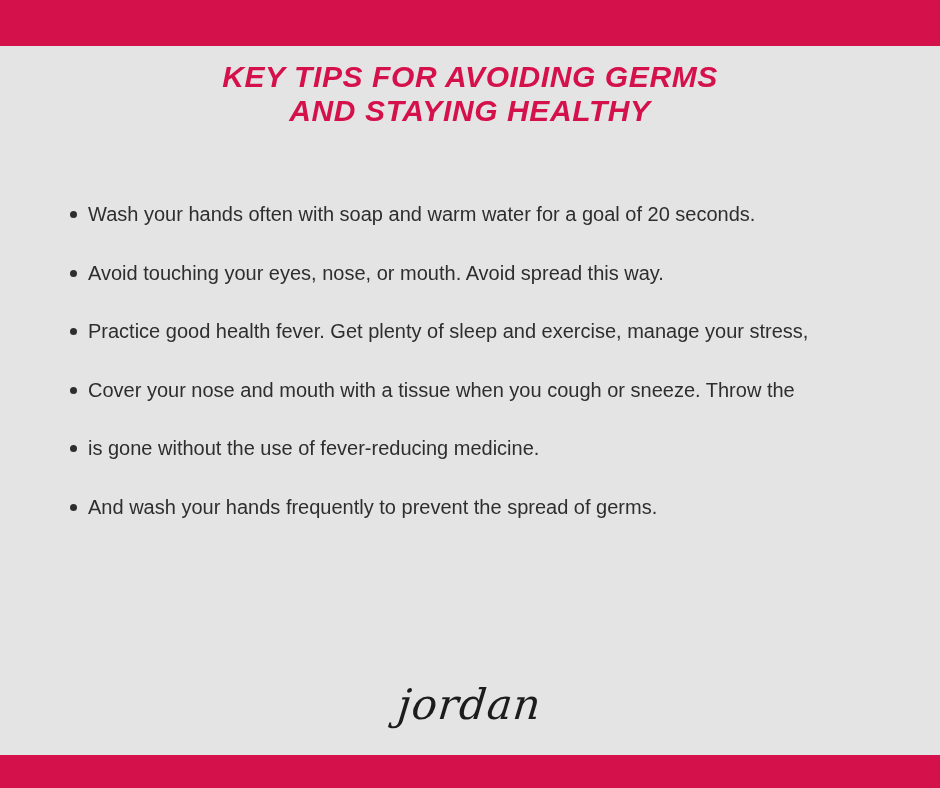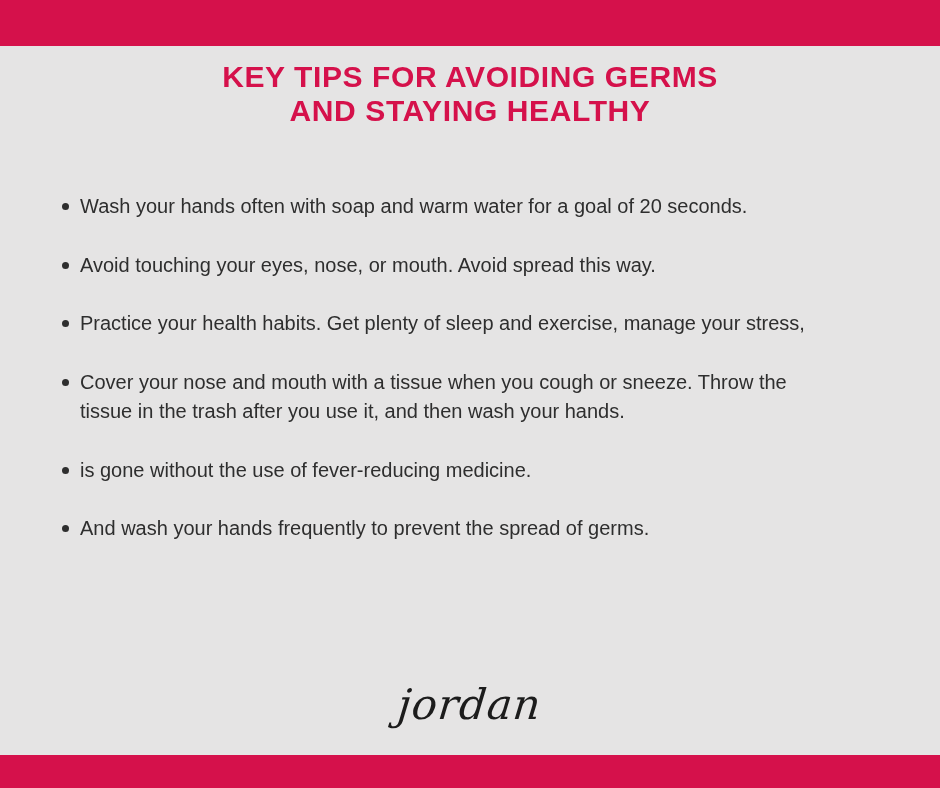--- a/index.html
+++ b/index.html
@@ -29,29 +29,30 @@
     top: 60px;
     left: 0;
     width: 940px;
     margin: 0;
     text-align: center;
     color: #d5114b;
     font-size: 30px;
     line-height: 34px;
     font-weight: 900;
     letter-spacing: 0.6px;
+    font-style: italic;
   }
   .title .tl { display: block; }
 
   .tips {
     position: absolute;
     top: 192px;
     left: 62px;
     width: 860px;
-    margin: 0;
+    margin: 8px;
     padding: 0;
     list-style: none;
     color: #2e2e2e;
     font-size: 20px;
     line-height: 29.5px;
   }
   .tips li {
     position: relative;
     padding-left: 18px;
     margin: 0 0 29px 0;
@@ -113,25 +114,24 @@
   </h1>
 
   <ul class="tips">
     <li>
       <span class="tline">Wash your hands often with soap and warm water for a goal of 20 seconds.</span>
     </li>
     <li>
       <span class="tline">Avoid touching your eyes, nose, or mouth. Avoid spread this way.</span>
     </li>
     <li>
-      <span class="tline">Practice your health habits. Get plenty of sleep and exercise, manage your stress,</span>
+      <span class="tline">Practice good health fever. Get plenty of sleep and exercise, manage your stress,</span>
     </li>
     <li>
       <span class="tline">Cover your nose and mouth with a tissue when you cough or sneeze. Throw the</span>
-      <span class="tline">tissue in the trash after you use it, and then wash your hands.</span>
     </li>
     <li>
       <span class="tline">is gone without the use of fever-reducing medicine.</span>
     </li>
     <li>
       <span class="tline">And wash your hands frequently to prevent the spread of germs.</span>
     </li>
   </ul>
 
   <div class="logo">

